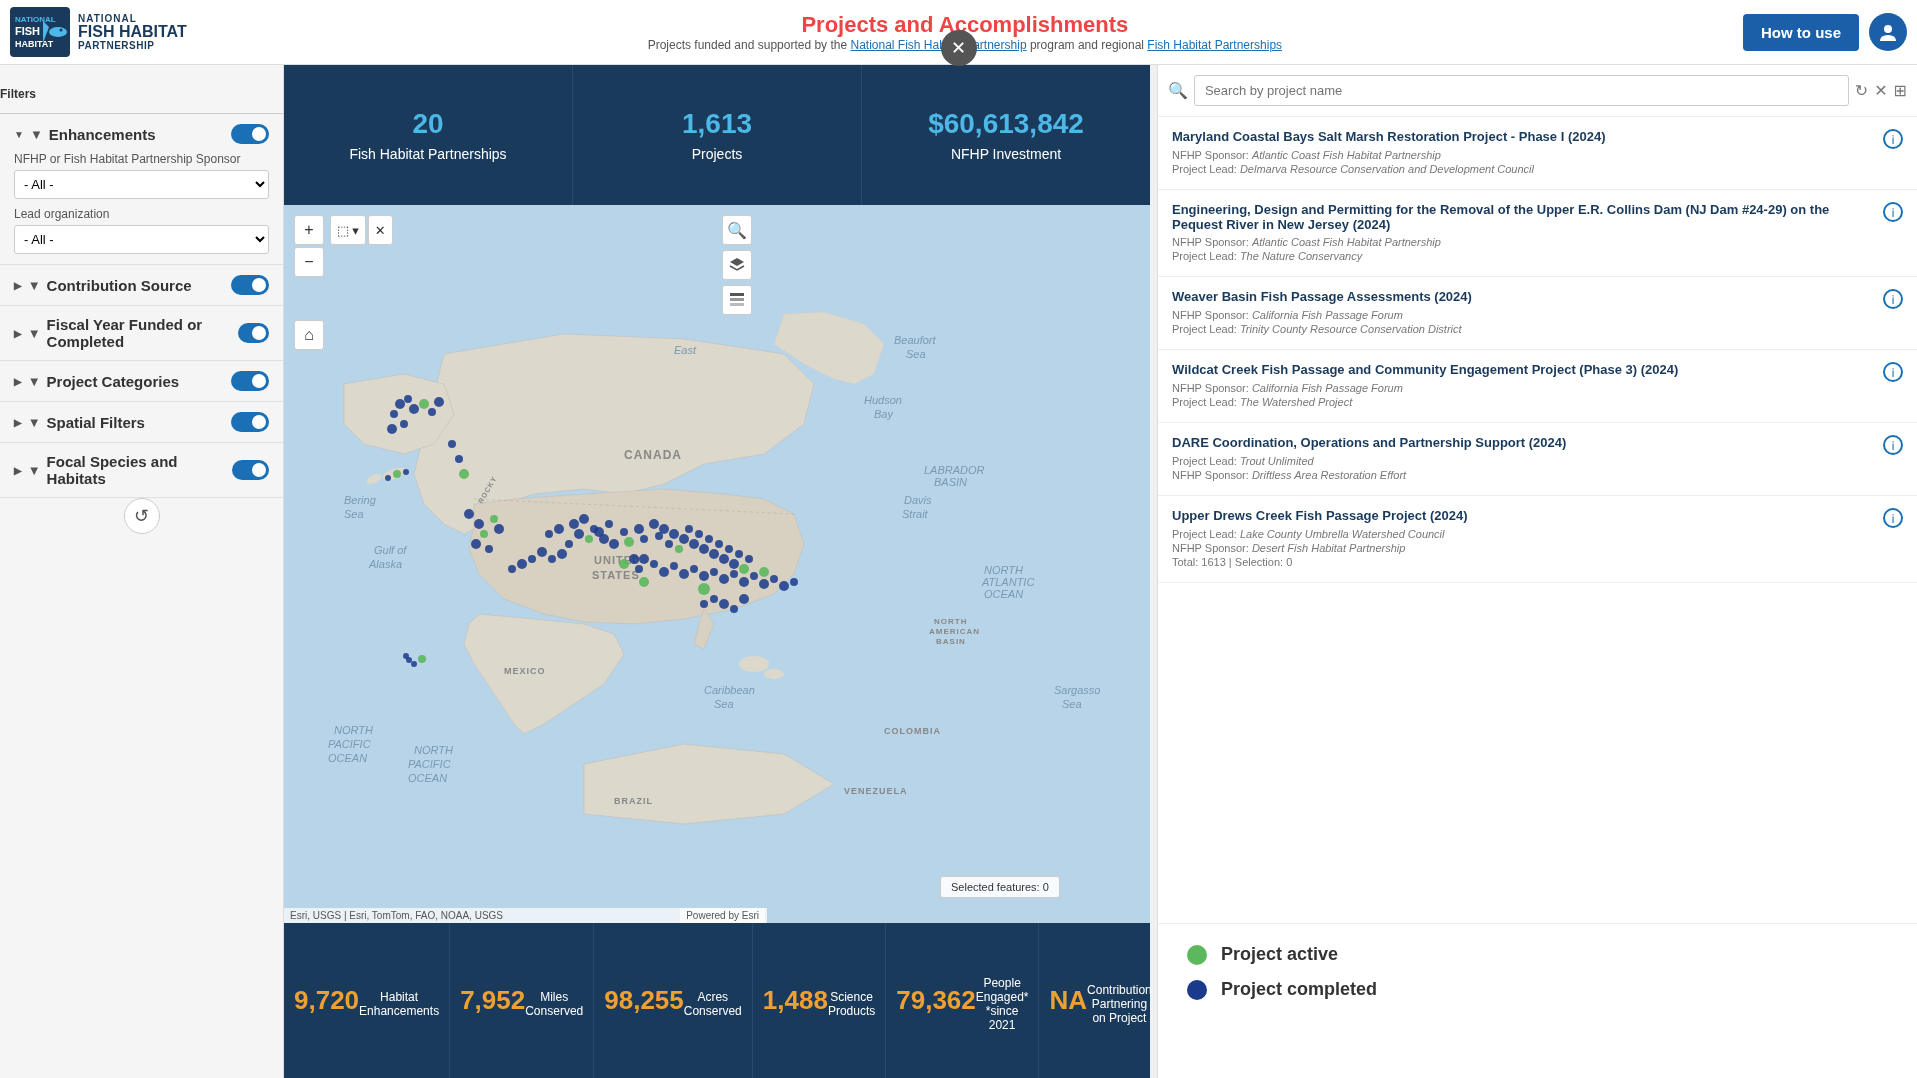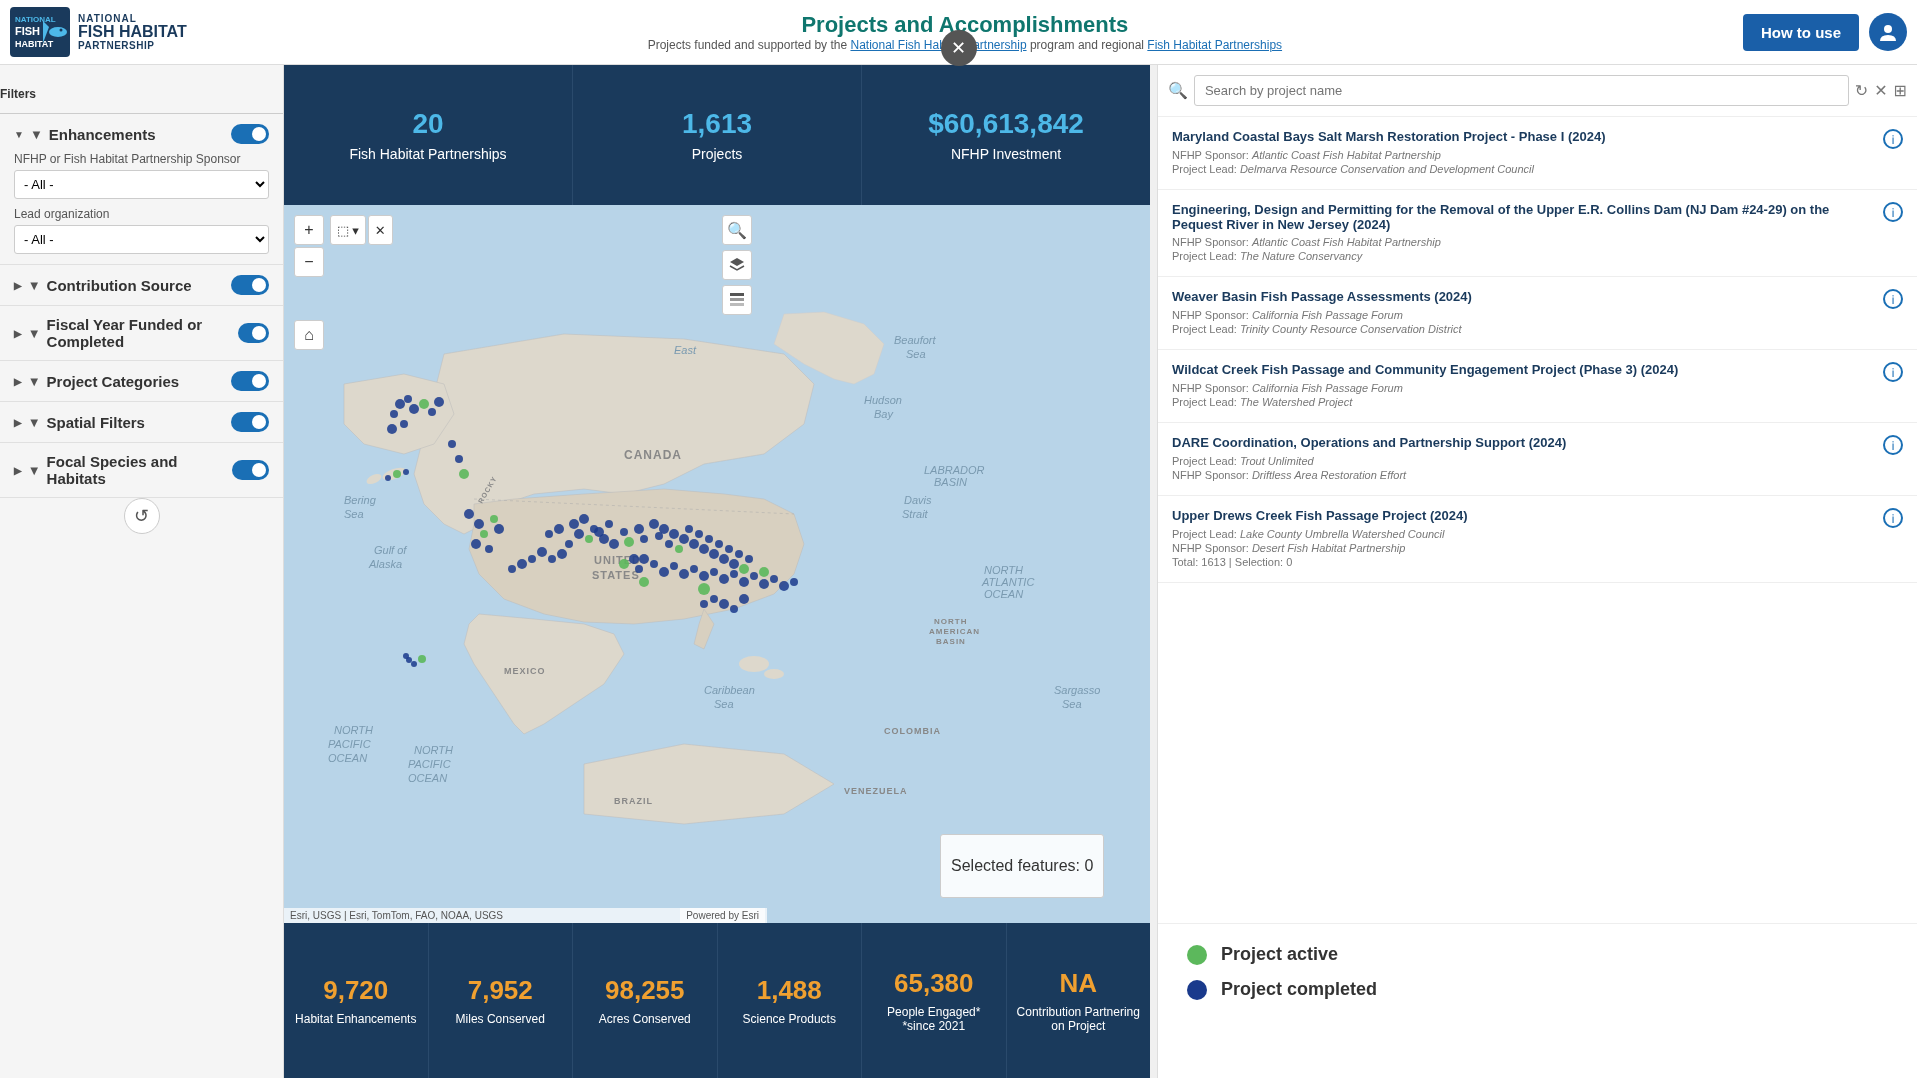--- a/index.html
+++ b/index.html
@@ -8,21 +8,21 @@
     
     #header {
       position: absolute; top: 0; left: 0; width: 1917px; height: 65px;
       background: #fff; display: flex; align-items: center; justify-content: space-between;
       padding: 0 10px; border-bottom: 1px solid #ddd; z-index: 100;
     }
     #logo-area { display: flex; align-items: center; gap: 8px; }
     #logo-svg { width: 60px; height: 50px; }
 
     #center-title { text-align: center; flex: 1; }
-    #center-title h1 { font-size: 22px; font-weight: bold; color: #0f766e; }
+    #center-title h1 { font-size: 22px; font-weight: bold; color: #ef4444; }
     #center-title p { font-size: 12px; color: #555; }
     #center-title a { color: #1a6fb5; text-decoration: underline; }
 
     #header-right { display: flex; align-items: center; gap: 10px; }
     #how-to-use-btn {
       background: #1a5fa8; color: #fff; border: none; border-radius: 4px;
       padding: 10px 18px; font-size: 15px; cursor: pointer; font-weight: bold;
     }
     #user-icon-btn {
       width: 38px; height: 38px; border-radius: 50%; background: #1a5fa8;
@@ -104,39 +104,39 @@
     #map-table-btn {
       position: absolute; top: 285px; right: 1165px; z-index: 60;
       width: 30px; height: 30px; background: #fff; border: 1px solid #ccc; border-radius: 3px;
       display: flex; align-items: center; justify-content: center; cursor: pointer; font-size: 16px;
     }
 
     
     #selected-features {
       position: absolute; bottom: 180px; left: 940px; z-index: 60;
       background: rgba(255,255,255,0.9); border: 1px solid #ccc; border-radius: 3px;
-      padding: 22px 10px; font-size: 16px; color: #333;
+      padding: 4px 10px; font-size: 11px; color: #333;
     }
     #map-attribution {
       position: absolute; bottom: 155px; left: 284px; right: 1150px; z-index: 60;
       background: rgba(255,255,255,0.7); font-size: 10px; color: #555; padding: 2px 6px;
       display: flex; justify-content: space-between;
     }
     #powered-by {
       position: absolute; bottom: 155px; right: 1152px; z-index: 60;
       background: rgba(255,255,255,0.7); font-size: 10px; color: #555; padding: 2px 6px;
     }
 
     
     #stats-bottom {
       position: absolute; bottom: 0; left: 284px; width: 866px; height: 155px;
       display: flex; background: #1a3a5c; z-index: 50;
     }
     .stat-bottom-cell {
-      flex: 1; display: flex; flex-direction: column; align-items: center; justify-content: center;
+      flex: 1; display: flex; flex-direction: row; align-items: center; justify-content: center;
       border-right: 1px solid #2a4a6c; color: #fff; padding: 10px;
     }
     .stat-bottom-cell:last-child { border-right: none; }
     .stat-bottom-num { font-size: 26px; font-weight: bold; color: #f0a030; }
     .stat-bottom-label { font-size: 12px; color: #fff; text-align: center; margin-top: 6px; }
 
     
     #right-panel {
       position: absolute; top: 65px; right: 0; width: 760px; bottom: 0;
       background: #fff; border-left: 1px solid #ddd; z-index: 50; overflow-y: auto;
@@ -567,21 +567,21 @@
   </div>
   <div class="stat-bottom-cell">
     <div class="stat-bottom-num">98,255</div>
     <div class="stat-bottom-label">Acres Conserved</div>
   </div>
   <div class="stat-bottom-cell">
     <div class="stat-bottom-num">1,488</div>
     <div class="stat-bottom-label">Science Products</div>
   </div>
   <div class="stat-bottom-cell">
-    <div class="stat-bottom-num">65,380</div>
+    <div class="stat-bottom-num">79,362</div>
     <div class="stat-bottom-label" style="white-space:pre-line;">People Engaged*
 *since 2021</div>
   </div>
   <div class="stat-bottom-cell">
     <div class="stat-bottom-num" style="color:#f0a030;">NA</div>
     <div class="stat-bottom-label">Contribution Partnering on Project</div>
   </div>
 </div>
 
 <div id="right-panel">

